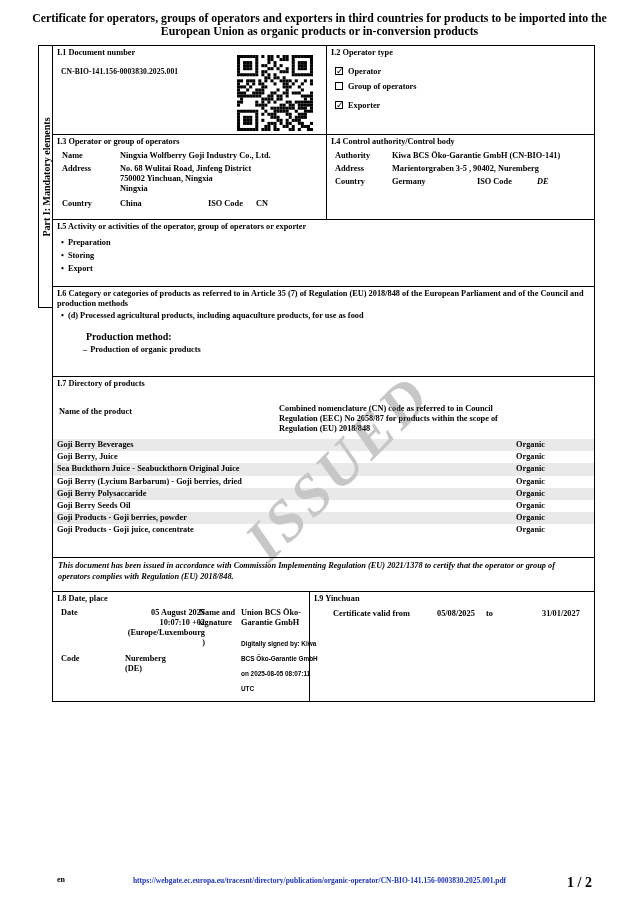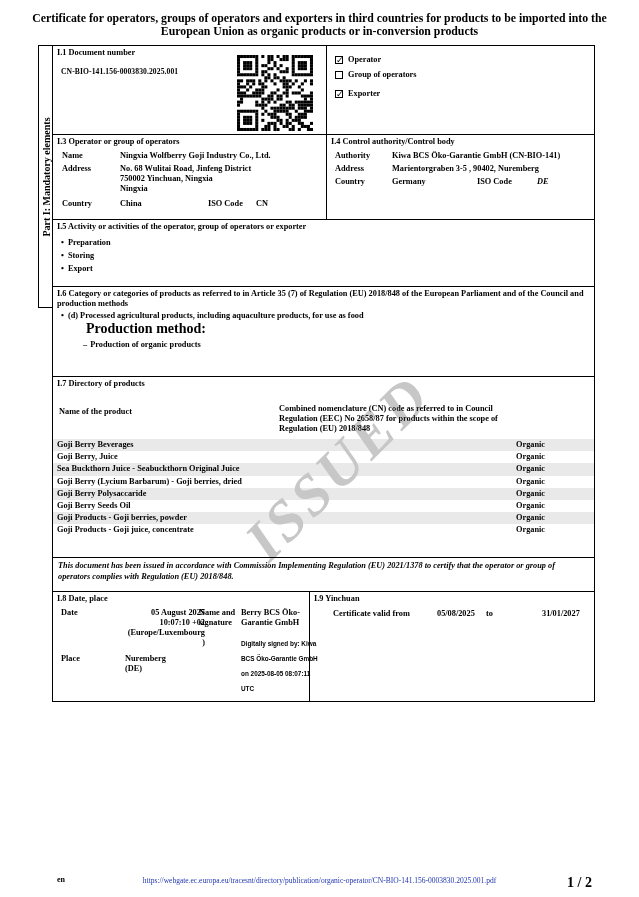--- a/index.html
+++ b/index.html
@@ -56,21 +56,21 @@
     font-family:"DejaVu Sans",sans-serif; font-weight:700;
   }
   .opt-label { font-size:8.3px; }
 
   .kv { position:absolute; font-size:8.3px; line-height:1.2; }
 
   .bullet-line { display:flex; font-size:8.3px; margin:3px 0 0 8px; line-height:1.25; }
   .bullet { margin-right:4px; }
   #activities .bullet-line:first-child { margin-top:6px; }
 
-  .indent1 { margin-left:33px; font-size:14px; margin-top:0;font-family:Liberation Serif, serif; }
+  .indent1 { margin-left:33px; font-size:10px; margin-top:10px;font-family:Liberation Serif, serif; }
   .indent-dash { display:flex; margin-left:30px; font-size:8.3px; margin-top:3px; }
   .indent-dash .bullet { margin-right:3px; }
 
   .l7-head-left { position:absolute; left:6px; top:30px; font-size:8.3px; }
   .l7-head-right { position:absolute; left:226px; top:27px; width:232px; font-size:8.3px; line-height:1.18; }
   .prod-list { position:absolute; left:0; top:62px; width:100%; }
   .prod-row { display:flex; height:12.2px; line-height:12.2px; font-size:8.3px; }
   .prod-row.zebra { background:var(--zebra,#e9e9e9); }
   .prod-name { flex:1; padding-left:4px; }
   .prod-method { width:78px; }
@@ -86,21 +86,21 @@
     pointer-events:none; mix-blend-mode:darken;
   }
   .watermark span {
     font-size:58px; font-style:italic; letter-spacing:4px;
     color:var(--watermark,#c7c7c7); transform:rotate(-45deg);
   }
 
   .footer-lang { position:absolute; left:57px; top:875px; font-size:8px; font-weight:700; }
   .footer-url {
     position:absolute; left:80px; right:80px; top:875.5px; text-align:center;
-    font-size:7.5px; font-weight:400; color:var(--link,#2036b0); text-decoration:none;
+    font-size:7.5px; font-weight:700; color:var(--link,#2036b0); text-decoration:none;
   }
   .footer-page { position:absolute; right:47px; top:875px; font-size:14px; }
 </style>
 </head>
 <body>
 
 <div class="page">
 
   <div class="doc-title">Certificate for operators, groups of operators and exporters in third countries for products to be imported into the European Union as organic products or in-conversion products</div>
 
@@ -432,20 +432,21 @@
             <rect x="36" y="72" width="3" height="3"></rect>
             <rect x="39" y="72" width="3" height="3"></rect>
             <rect x="51" y="72" width="3" height="3"></rect>
             <rect x="54" y="72" width="3" height="3"></rect>
             <rect x="60" y="72" width="3" height="3"></rect>
             <rect x="69" y="72" width="3" height="3"></rect>
             <rect x="72" y="72" width="3" height="3"></rect>
           </svg>
       </div>
       <div class="cell right">
+        <div class="sec-label">I.2 Operator type</div>
         <div id="operator-options">
             <div class="opt-row">
               <span class="cb">✓</span>
               <span class="opt-label">Operator</span>
             </div>
             <div class="opt-row">
               <span class="cb"></span>
               <span class="opt-label">Group of operators</span>
             </div>
             <div class="opt-row">
@@ -567,28 +568,28 @@
         <div class="statement">This document has been issued in accordance with Commission Implementing Regulation (EU) 2021/1378 to certify that the operator or group of operators complies with Regulation (EU) 2018/848.</div>
       </div>
     </div>
 
     <div class="row r7">
       <div class="cell w256">
         <div class="sec-label">I.8 Date, place</div>
         <div class="kv" style="left:8px;top:16px;">Date</div>
         <div class="kv" style="left:72px;top:16px;width:80px;overflow-wrap:break-word;text-align:right;">05 August 2025 10:07:10 +02 (Europe/Luxembourg)</div>
         <div class="kv" style="left:146px;top:16px;width:42px;">Name and signature</div>
-        <div class="kv sig-name" style="left:188px;top:16px;width:66px;">Berry BCS Öko-Garantie GmbH</div>
+        <div class="kv sig-name" style="left:188px;top:16px;width:66px;">Union BCS Öko-Garantie GmbH</div>
         <div class="kv" style="left:188px;top:40px;width:68px;" id="sig-lines">
             <div class="sig-line">Digitally signed by: Kiwa</div>
             <div class="sig-line">BCS Öko-Garantie GmbH</div>
             <div class="sig-line">on 2025-08-05 08:07:11</div>
             <div class="sig-line">UTC</div>
           </div>
-        <div class="kv" style="left:8px;top:62px;">Place</div>
+        <div class="kv" style="left:8px;top:62px;">Code</div>
         <div class="kv" style="left:72px;top:62px;width:58px;">Nuremberg (DE)</div>
       </div>
       <div class="cell right">
         <div class="sec-label">I.9 Yinchuan</div>
         <div class="kv" style="left:23px;top:17px;">Certificate valid from</div>
         <div class="kv" style="left:127px;top:17px;">05/08/2025</div>
         <div class="kv" style="left:176px;top:17px;">to</div>
         <div class="kv" style="left:232px;top:17px;">31/01/2027</div>
       </div>
     </div>

